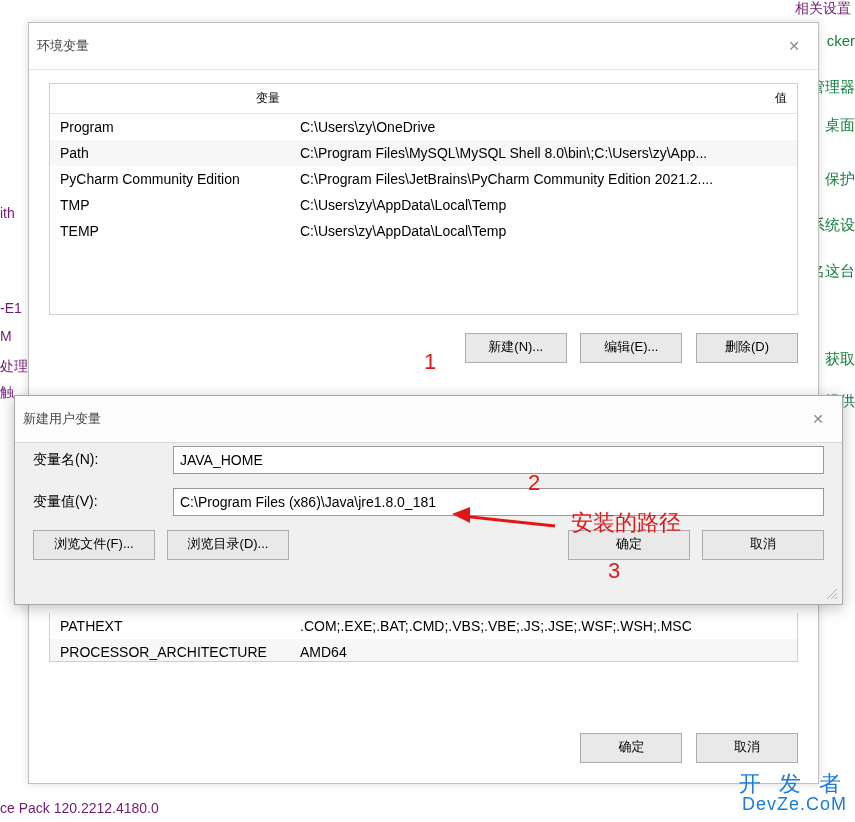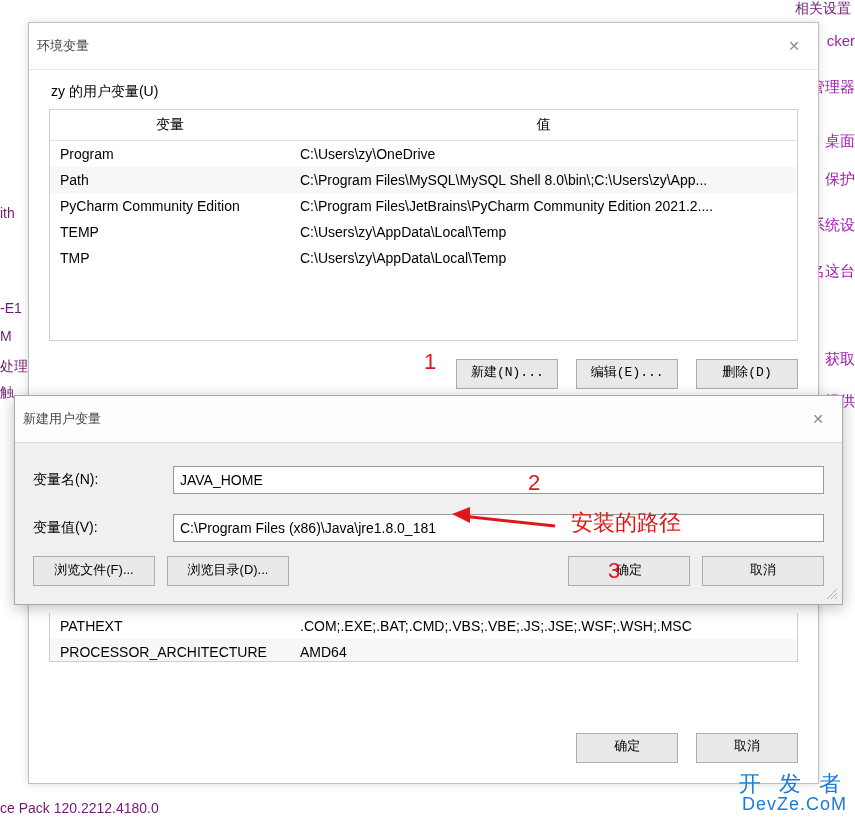--- a/index.html
+++ b/index.html
@@ -1,44 +1,44 @@
 <!DOCTYPE html>
 <html><head>
 <meta charset="utf-8">
 <style>
   html,body{margin:0;padding:0;font-family:"Microsoft YaHei","Segoe UI",Tahoma,sans-serif;font-size:13px;background:#fff;color:#000;}
   .stage{position:relative;width:855px;height:822px;overflow:hidden;background:#fff;}
   .bg-text{position:absolute;color:#701a75;font-size:14px;white-space:nowrap;}
-  .bg-link{position:absolute;color:#a21caf;font-size:15px;white-space:nowrap;}
+  .bg-link{position:absolute;color:#15803d;font-size:15px;white-space:nowrap;}
   .watermark{position:absolute;right:8px;bottom:8px;color:#1b7bd6;font-size:22px;font-weight:400;letter-spacing:6px;line-height:1.05;text-align:right;}
   .watermark .line2{letter-spacing:1px;font-size:18px;}
 
   
   .win-main{position:absolute;left:28px;top:22px;width:789px;height:760px;background:#fff;border:1px solid #bfbfbf;box-shadow:0 0 8px rgba(0,0,0,.15);}
   .titlebar{height:30px;background:#fff;border-bottom:1px solid #e6e6e6;display:flex;align-items:center;padding:8px 8px;color:#444;font-size:13px;}
   .titlebar .title{flex:1;}
   .close-x{width:32px;height:24px;display:flex;align-items:center;justify-content:center;color:#888;cursor:pointer;font-size:14px;}
 
   .dlg-body{position:absolute;left:20px;right:20px;top:60px;bottom:20px;}
   .section-label{margin:0 0 8px 2px;font-size:14px;}
   .groupbox{border:1px solid #cfcfcf;background:#fff;padding:0;}
   .tbl{width:100%;border-collapse:collapse;table-layout:fixed;}
-  .tbl th{background:#fff;border-bottom:1px solid #e2e2e2;text-align:center;font-weight:400;padding:6px 10px;font-size:14px;}
+  .tbl th{background:#fff;border-bottom:1px solid #e2e2e2;text-align:right;font-weight:400;padding:6px 10px;font-size:12px;}
   .tbl td{padding:5px 10px;font-size:14px;white-space:nowrap;overflow:hidden;text-overflow:ellipsis;}
   .tbl tr:nth-child(2) td{background:#f7f7f7;}
   .col-name{width:220px;}
 
-  .btn-row{text-align:right;margin-top:18px;font-family:Liberation Mono, monospace;}
+  .btn-row{text-align:right;margin-top:18px;}
   .btn{display:inline-block;min-width:100px;height:28px;line-height:26px;background:#e9e9e9;border:1px solid #acacac;text-align:center;margin-left:10px;font-size:13px;cursor:pointer;}
 
   
   .win-new{position:absolute;left:14px;top:395px;width:827px;height:208px;background:#f0f0f0;border:1px solid #a9a9a9;box-shadow:0 3px 14px rgba(0,0,0,.25);}
   .win-new .titlebar{background:#fdfdfd;border-bottom:1px solid #d9d9d9;}
   .frm{position:absolute;left:18px;right:18px;top:50px;}
-  .frm-row{display:flex;align-items:center;margin-bottom:14px;margin-top:20px;}
+  .frm-row{display:flex;align-items:center;margin-bottom:14px;}
   .frm-row label{width:140px;font-size:14px;}
   .frm-row input{flex:1;height:26px;border:1px solid #989898;padding:0 6px;font-size:14px;background:#fff;}
   .frm-btns{display:flex;align-items:center;}
   .frm-btns .btn{min-width:120px;margin:0 12px 0 0;}
   .frm-btns .spacer{flex:1;}
   .frm-btns .btn.right{margin:0 0 0 12px;}
 
   .annot{position:absolute;color:#e11616;font-weight:400;pointer-events:none;}
   .annot.num{font-size:22px;}
   .annot.red-text{font-size:22px;font-family:"SimSun","STSong",serif;margin-left:11px;}
@@ -54,35 +54,34 @@
   <span class="bg-text" style="left:0;top:205px">ith</span>
   <span class="bg-text" style="left:0;top:300px">-E1</span>
   <span class="bg-text" style="left:0;top:328px">M</span>
   <span class="bg-text" style="left:0;top:358px">处理</span>
   <span class="bg-text" style="left:0;top:384px">触</span>
   <span class="bg-text" style="left:0;top:800px">ce Pack 120.2212.4180.0</span>
   <span class="bg-text" style="right:4px;top:0px">相关设置</span>
 
   <span class="bg-link" style="right:0;top:32px">cker</span>
   <span class="bg-link" style="right:0;top:78px">管理器</span>
-  <span class="bg-link" style="right:0;top:132px">桌面</span>
+  <span class="bg-link" style="right:0;top:116px">桌面</span>
   <span class="bg-link" style="right:0;top:170px">保护</span>
   <span class="bg-link" style="right:0;top:216px">系统设</span>
   <span class="bg-link" style="right:0;top:262px">名这台</span>
   <span class="bg-link" style="right:0;top:350px">获取</span>
   <span class="bg-link" style="right:0;top:392px">提供</span>
 
   <div class="win-main">
     <div class="titlebar">
       <span class="title">环境变量</span>
       <span class="close-x">✕</span>
     </div>
 
     <div class="dlg-body">
-      <div class="section-label">zy 的用户变量(U)</div>
       <div class="groupbox" style="height:230px;overflow:hidden">
         <table class="tbl">
           <thead>
               <tr>
             <th class="col-name">变量</th>
             <th>值</th>
           </tr>
             </thead>
           <tbody>
             <tr>
@@ -91,25 +90,25 @@
               </tr>
             <tr>
                 <td>Path</td>
                 <td>C:\Program Files\MySQL\MySQL Shell 8.0\bin\;C:\Users\zy\App...</td>
               </tr>
             <tr>
                 <td>PyCharm Community Edition</td>
                 <td>C:\Program Files\JetBrains\PyCharm Community Edition 2021.2....</td>
               </tr>
             <tr>
-                <td>TEMP</td>
+                <td>TMP</td>
                 <td>C:\Users\zy\AppData\Local\Temp</td>
               </tr>
             <tr>
-                <td>TMP</td>
+                <td>TEMP</td>
                 <td>C:\Users\zy\AppData\Local\Temp</td>
               </tr>
           </tbody>
         </table>
       </div>
       <div class="btn-row">
         <span class="btn">新建(N)...</span>
         <span class="btn">编辑(E)...</span>
         <span class="btn">删除(D)</span>
       </div>

